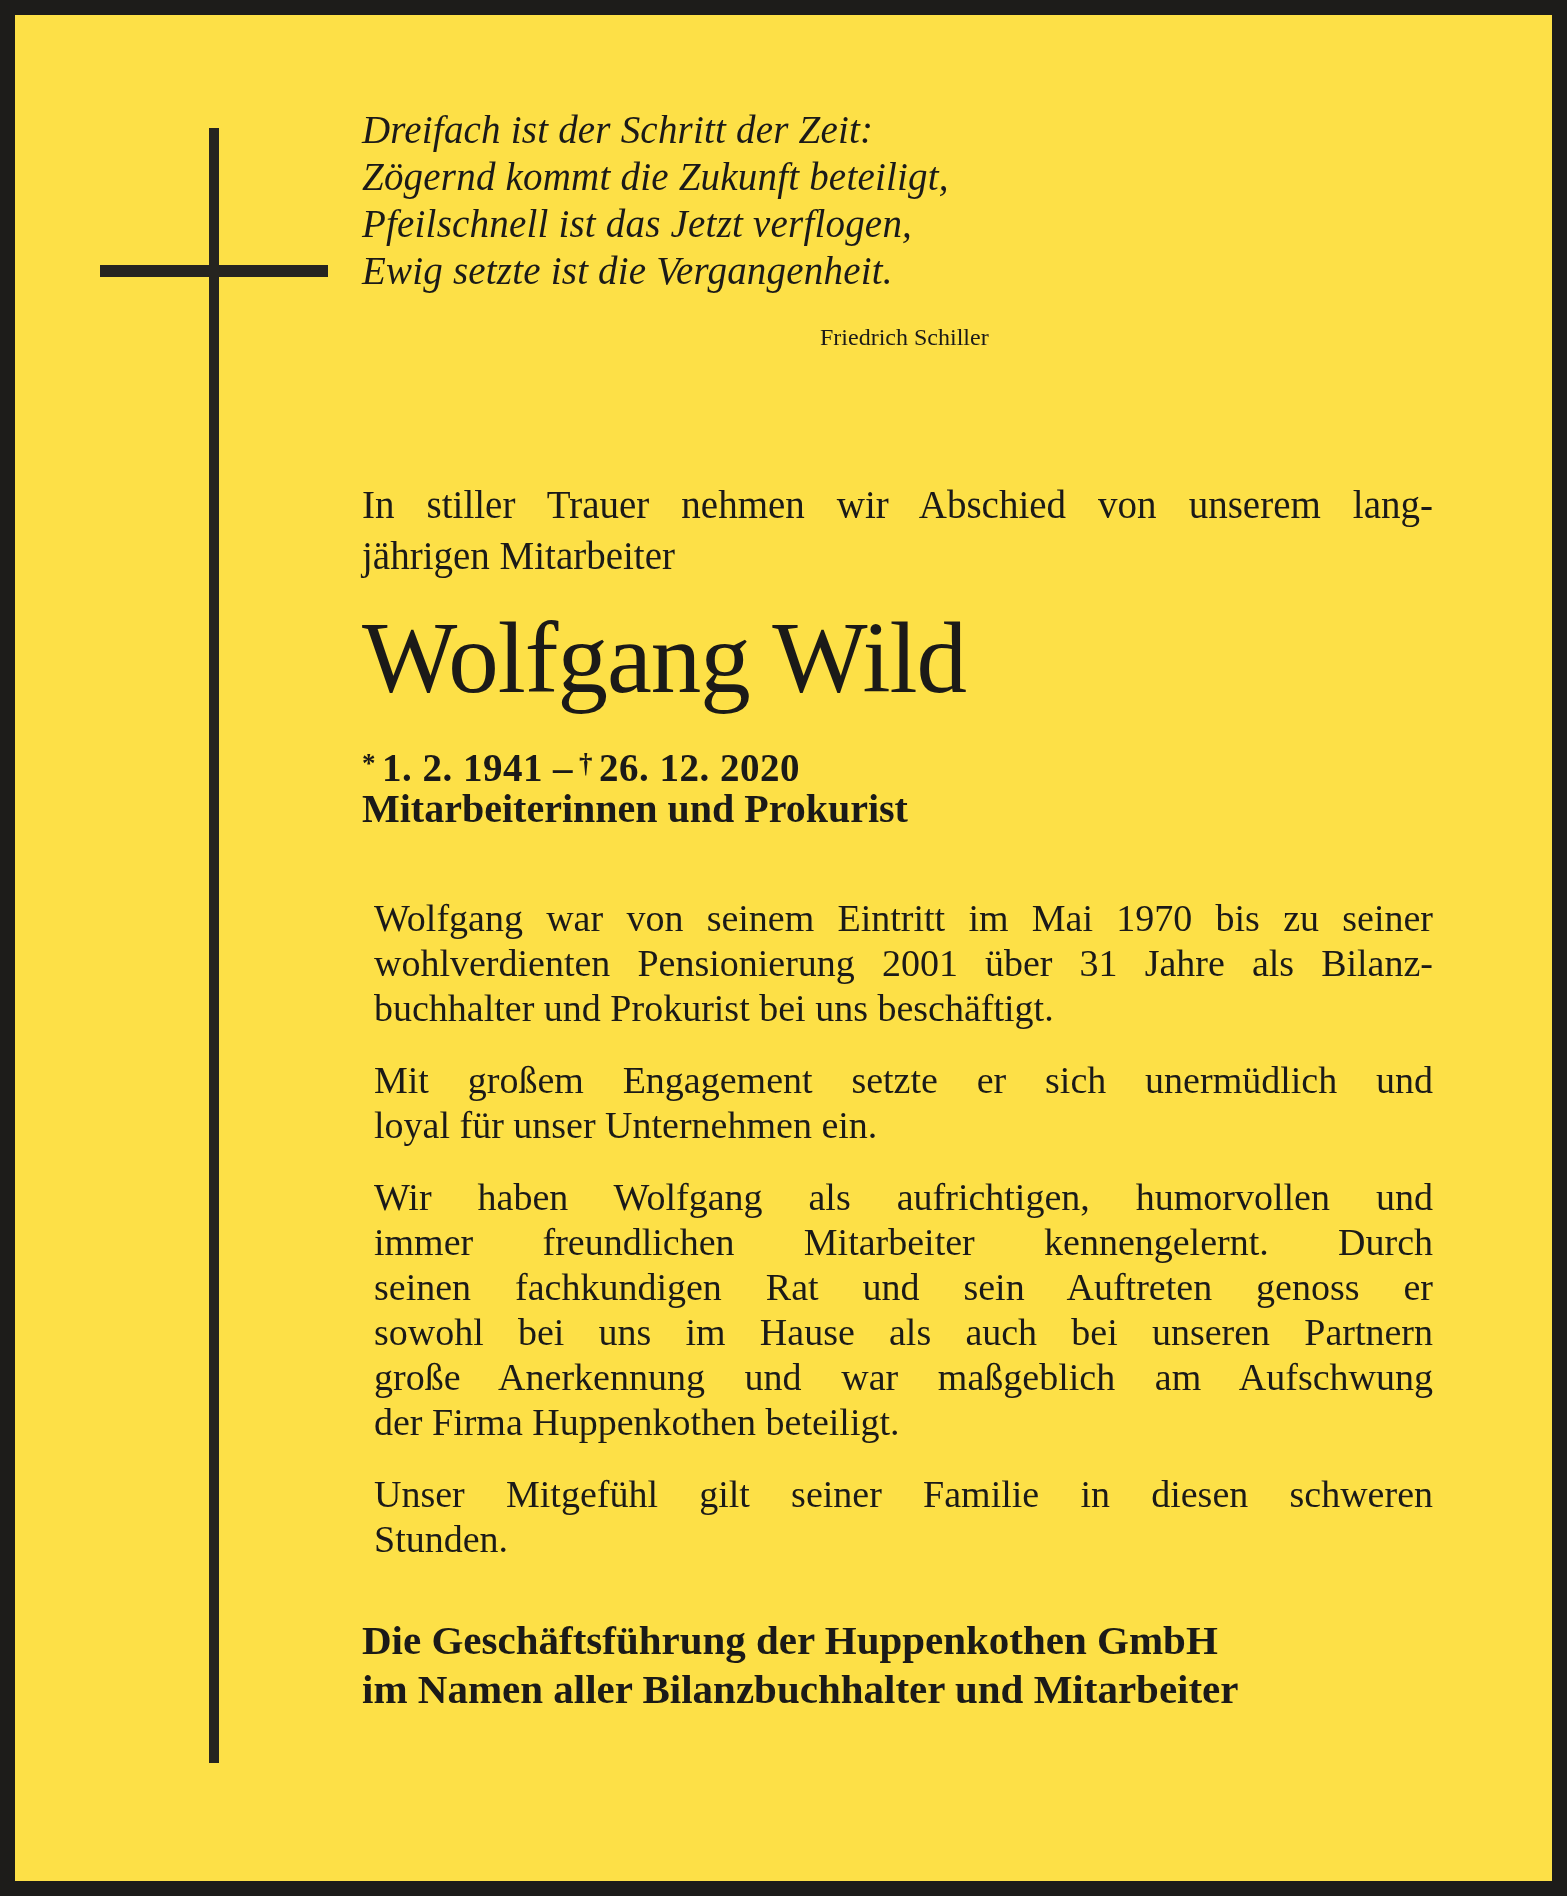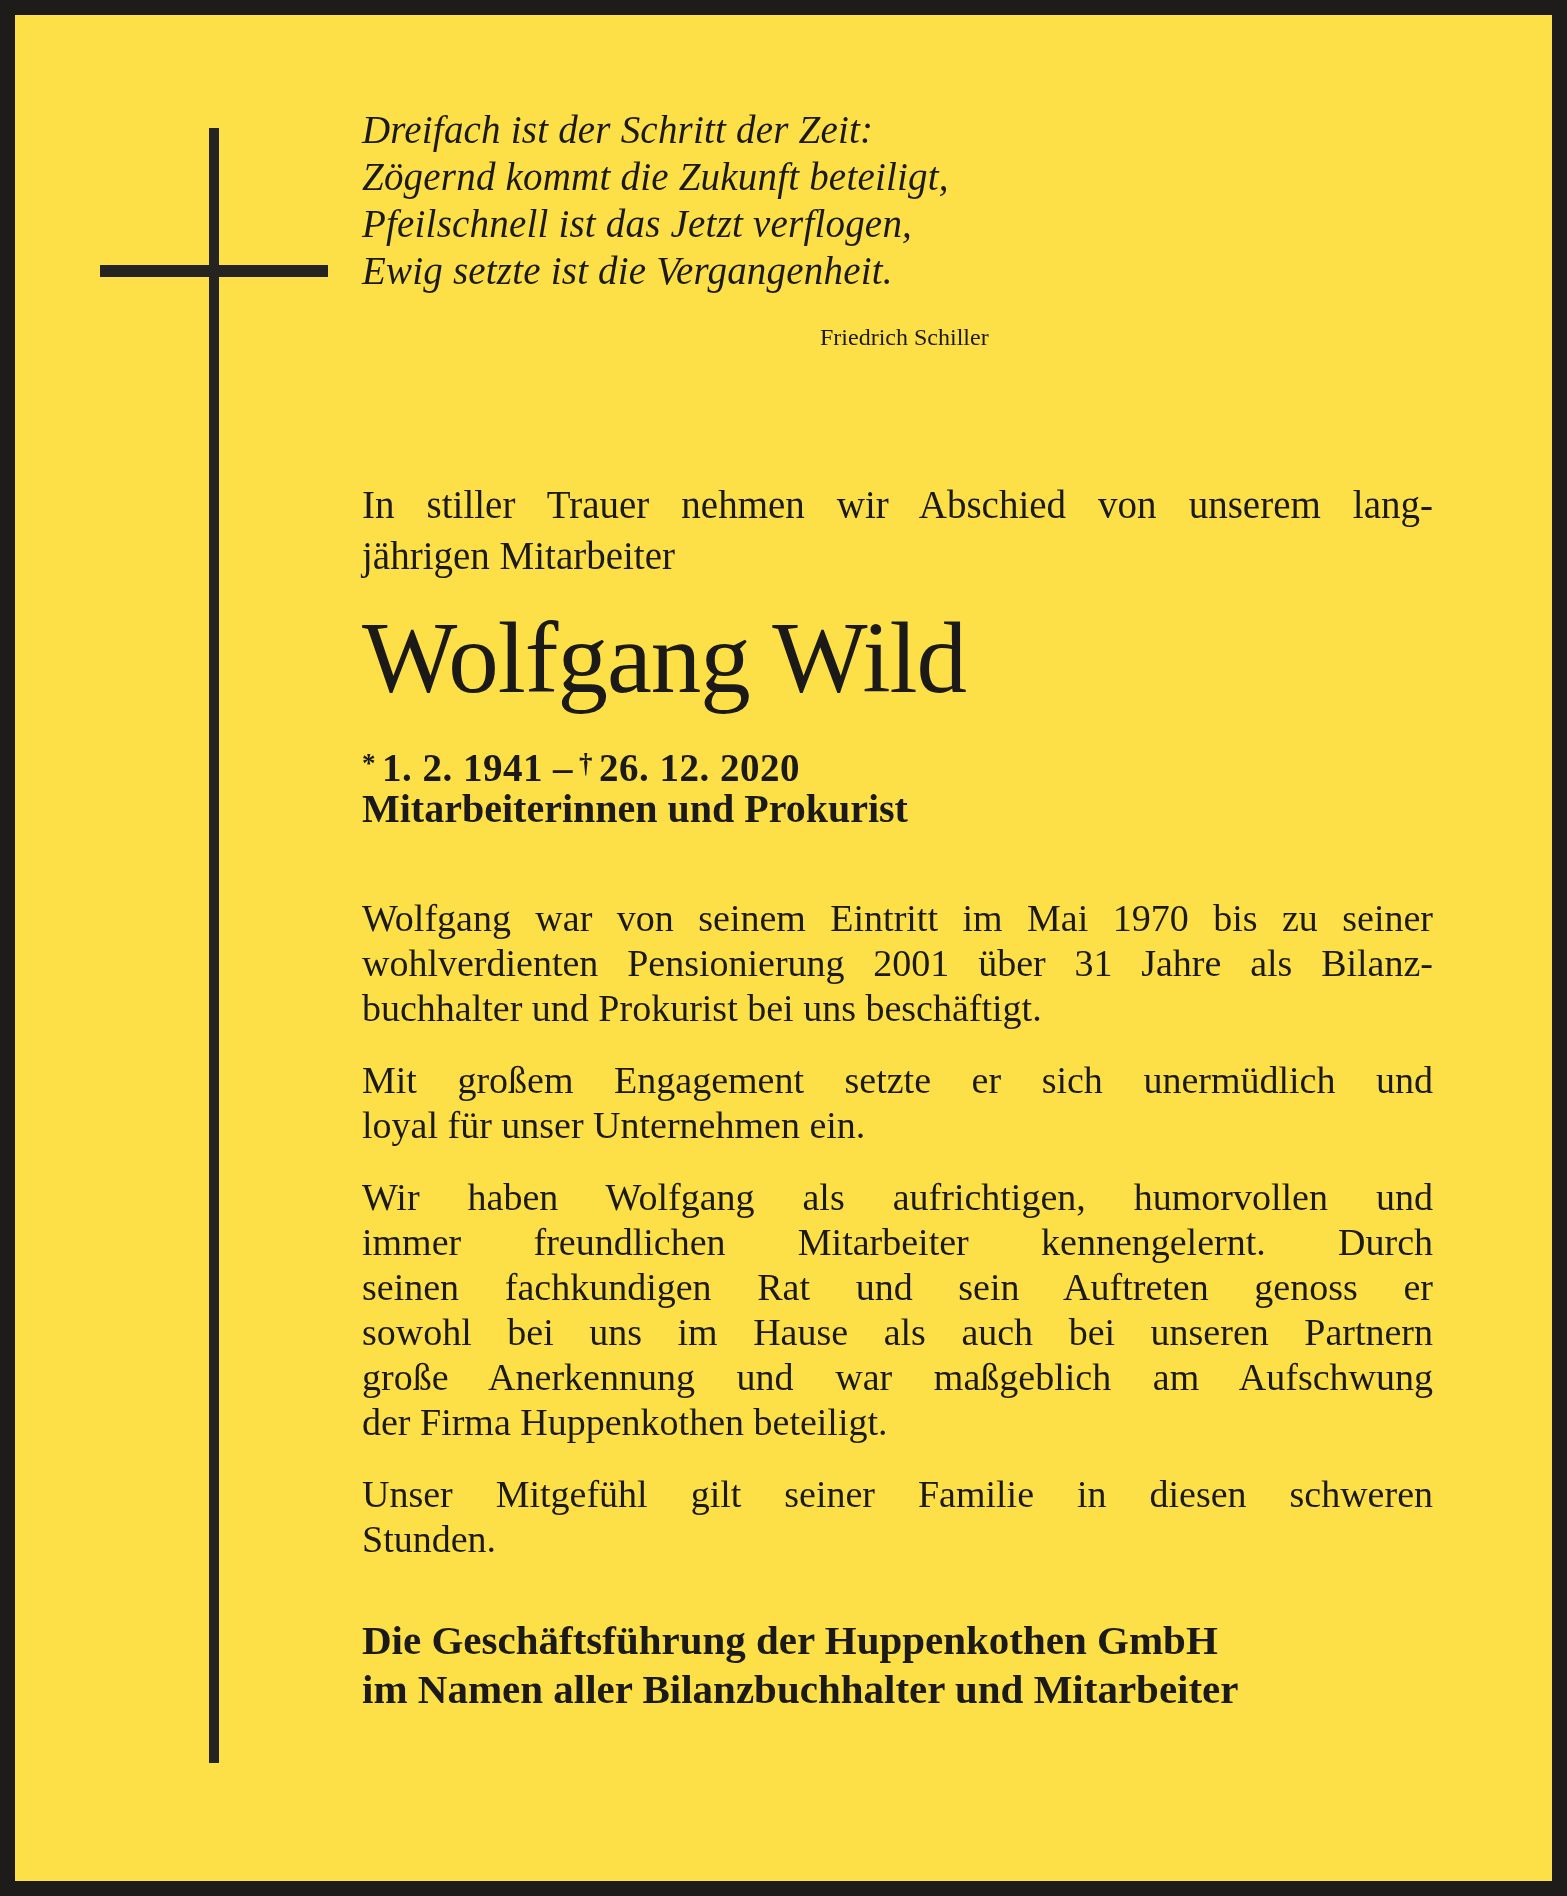--- a/index.html
+++ b/index.html
@@ -83,21 +83,21 @@
     font-weight: bold;
     font-size: 40px;
     line-height: 46px;
     white-space: nowrap;
   }
   .body-text {
     top: 896px;
     font-size: 38px;
     line-height: 45px;
   }
-  .body-text .paragraph { margin: 0 0 27px 0; }
+  .body-text .paragraph { margin: 0 0 27px 12px; }
   .closing {
     top: 1616px;
     font-weight: bold;
     font-size: 41px;
     line-height: 49px;
   }
   
   .jline { text-align: justify; text-align-last: justify; }
   .jline.last-line { text-align-last: left; }
   .pline { text-align: left; }

